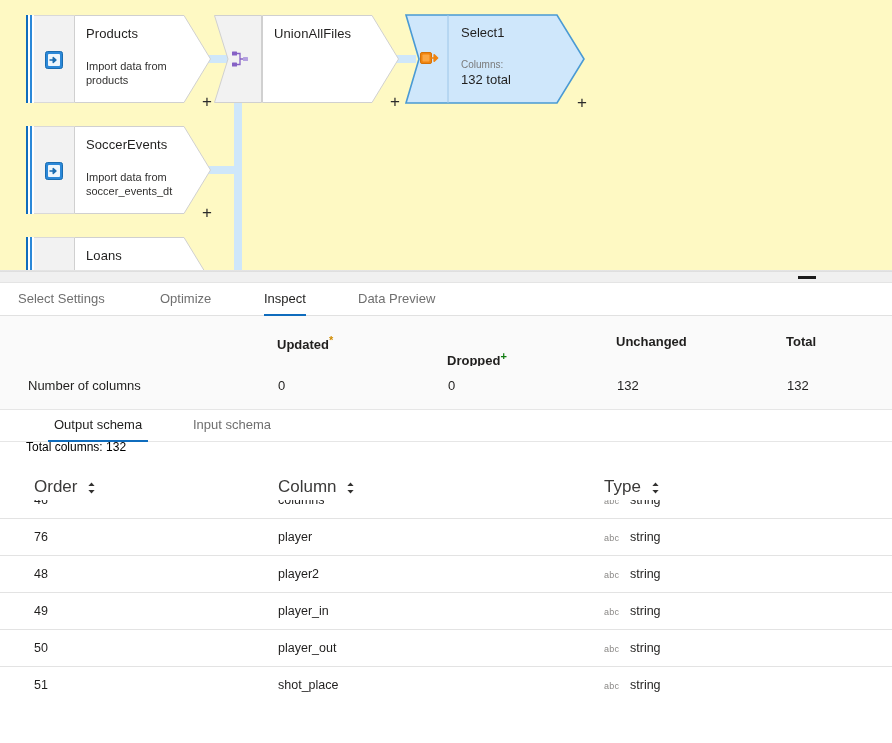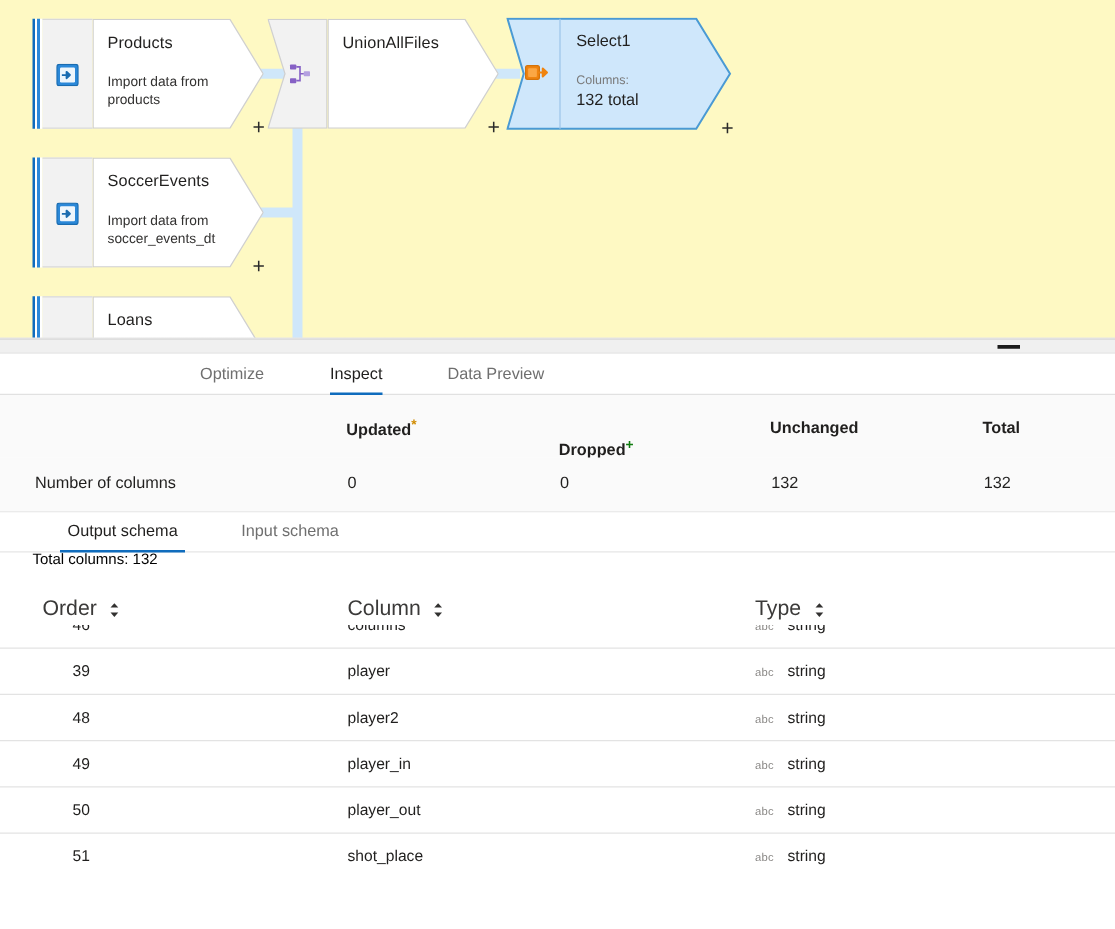--- a/index.html
+++ b/index.html
@@ -167,21 +167,21 @@
 
   .tbody{
     position:absolute; left:0; top:228px; width:892px; height:200px;
     overflow:hidden;
   }
   .tbody-inner{ position:absolute; left:0; top:-18px; width:892px; }
   .trow{
     position:relative; height:37px; border-bottom:1px solid #e3e3e3;
   }
   .c-order{
-    position:absolute; left:34px; top:11px; font-size:12.5px; color:#201f1e;margin-left:24px;
+    position:absolute; left:34px; top:11px; font-size:12.5px; color:#201f1e;
   }
   .c-col{
     position:absolute; left:278px; top:11px; font-size:12.5px; color:#201f1e;
   }
   .c-typeicon{
     position:absolute; left:604px; top:14px; font-size:9px; color:#8a8886;
     letter-spacing:.2px;
   }
   .c-type{
     position:absolute; left:630px; top:11px; font-size:12.5px; color:#201f1e;
@@ -294,20 +294,21 @@
     <div class="canvas-edge-shadow"></div>
   </div>
 
   <div class="panel">
 
     <div class="collapse-strip">
       <div class="collapse-dash"></div>
     </div>
 
     <div class="tabbar">
+      <div class="tab" style="left:18px;">Select Settings</div>
       <div class="tab" style="left:160px;">Optimize</div>
       <div class="tab active" style="left:264px;">Inspect</div>
       <div class="tab" style="left:358px;">Data Preview</div>
     </div>
 
     <div class="stats">
       <div class="stat-h" style="left:277px;">
         <span>Updated</span><span class="sup amber">*</span>
       </div>
       <div class="stat-h" style="left:447px;margin-top:16px;">
@@ -364,21 +365,21 @@
 
     <div class="tbody">
       <div class="tbody-inner" id="rows-host">
           <div class="trow">
             <span class="c-order">46</span>
             <span class="c-col">columns</span>
             <span class="c-typeicon">abc</span>
             <span class="c-type">string</span>
           </div>
           <div class="trow">
-            <span class="c-order">39</span>
+            <span class="c-order">76</span>
             <span class="c-col">player</span>
             <span class="c-typeicon">abc</span>
             <span class="c-type">string</span>
           </div>
           <div class="trow">
             <span class="c-order">48</span>
             <span class="c-col">player2</span>
             <span class="c-typeicon">abc</span>
             <span class="c-type">string</span>
           </div>

